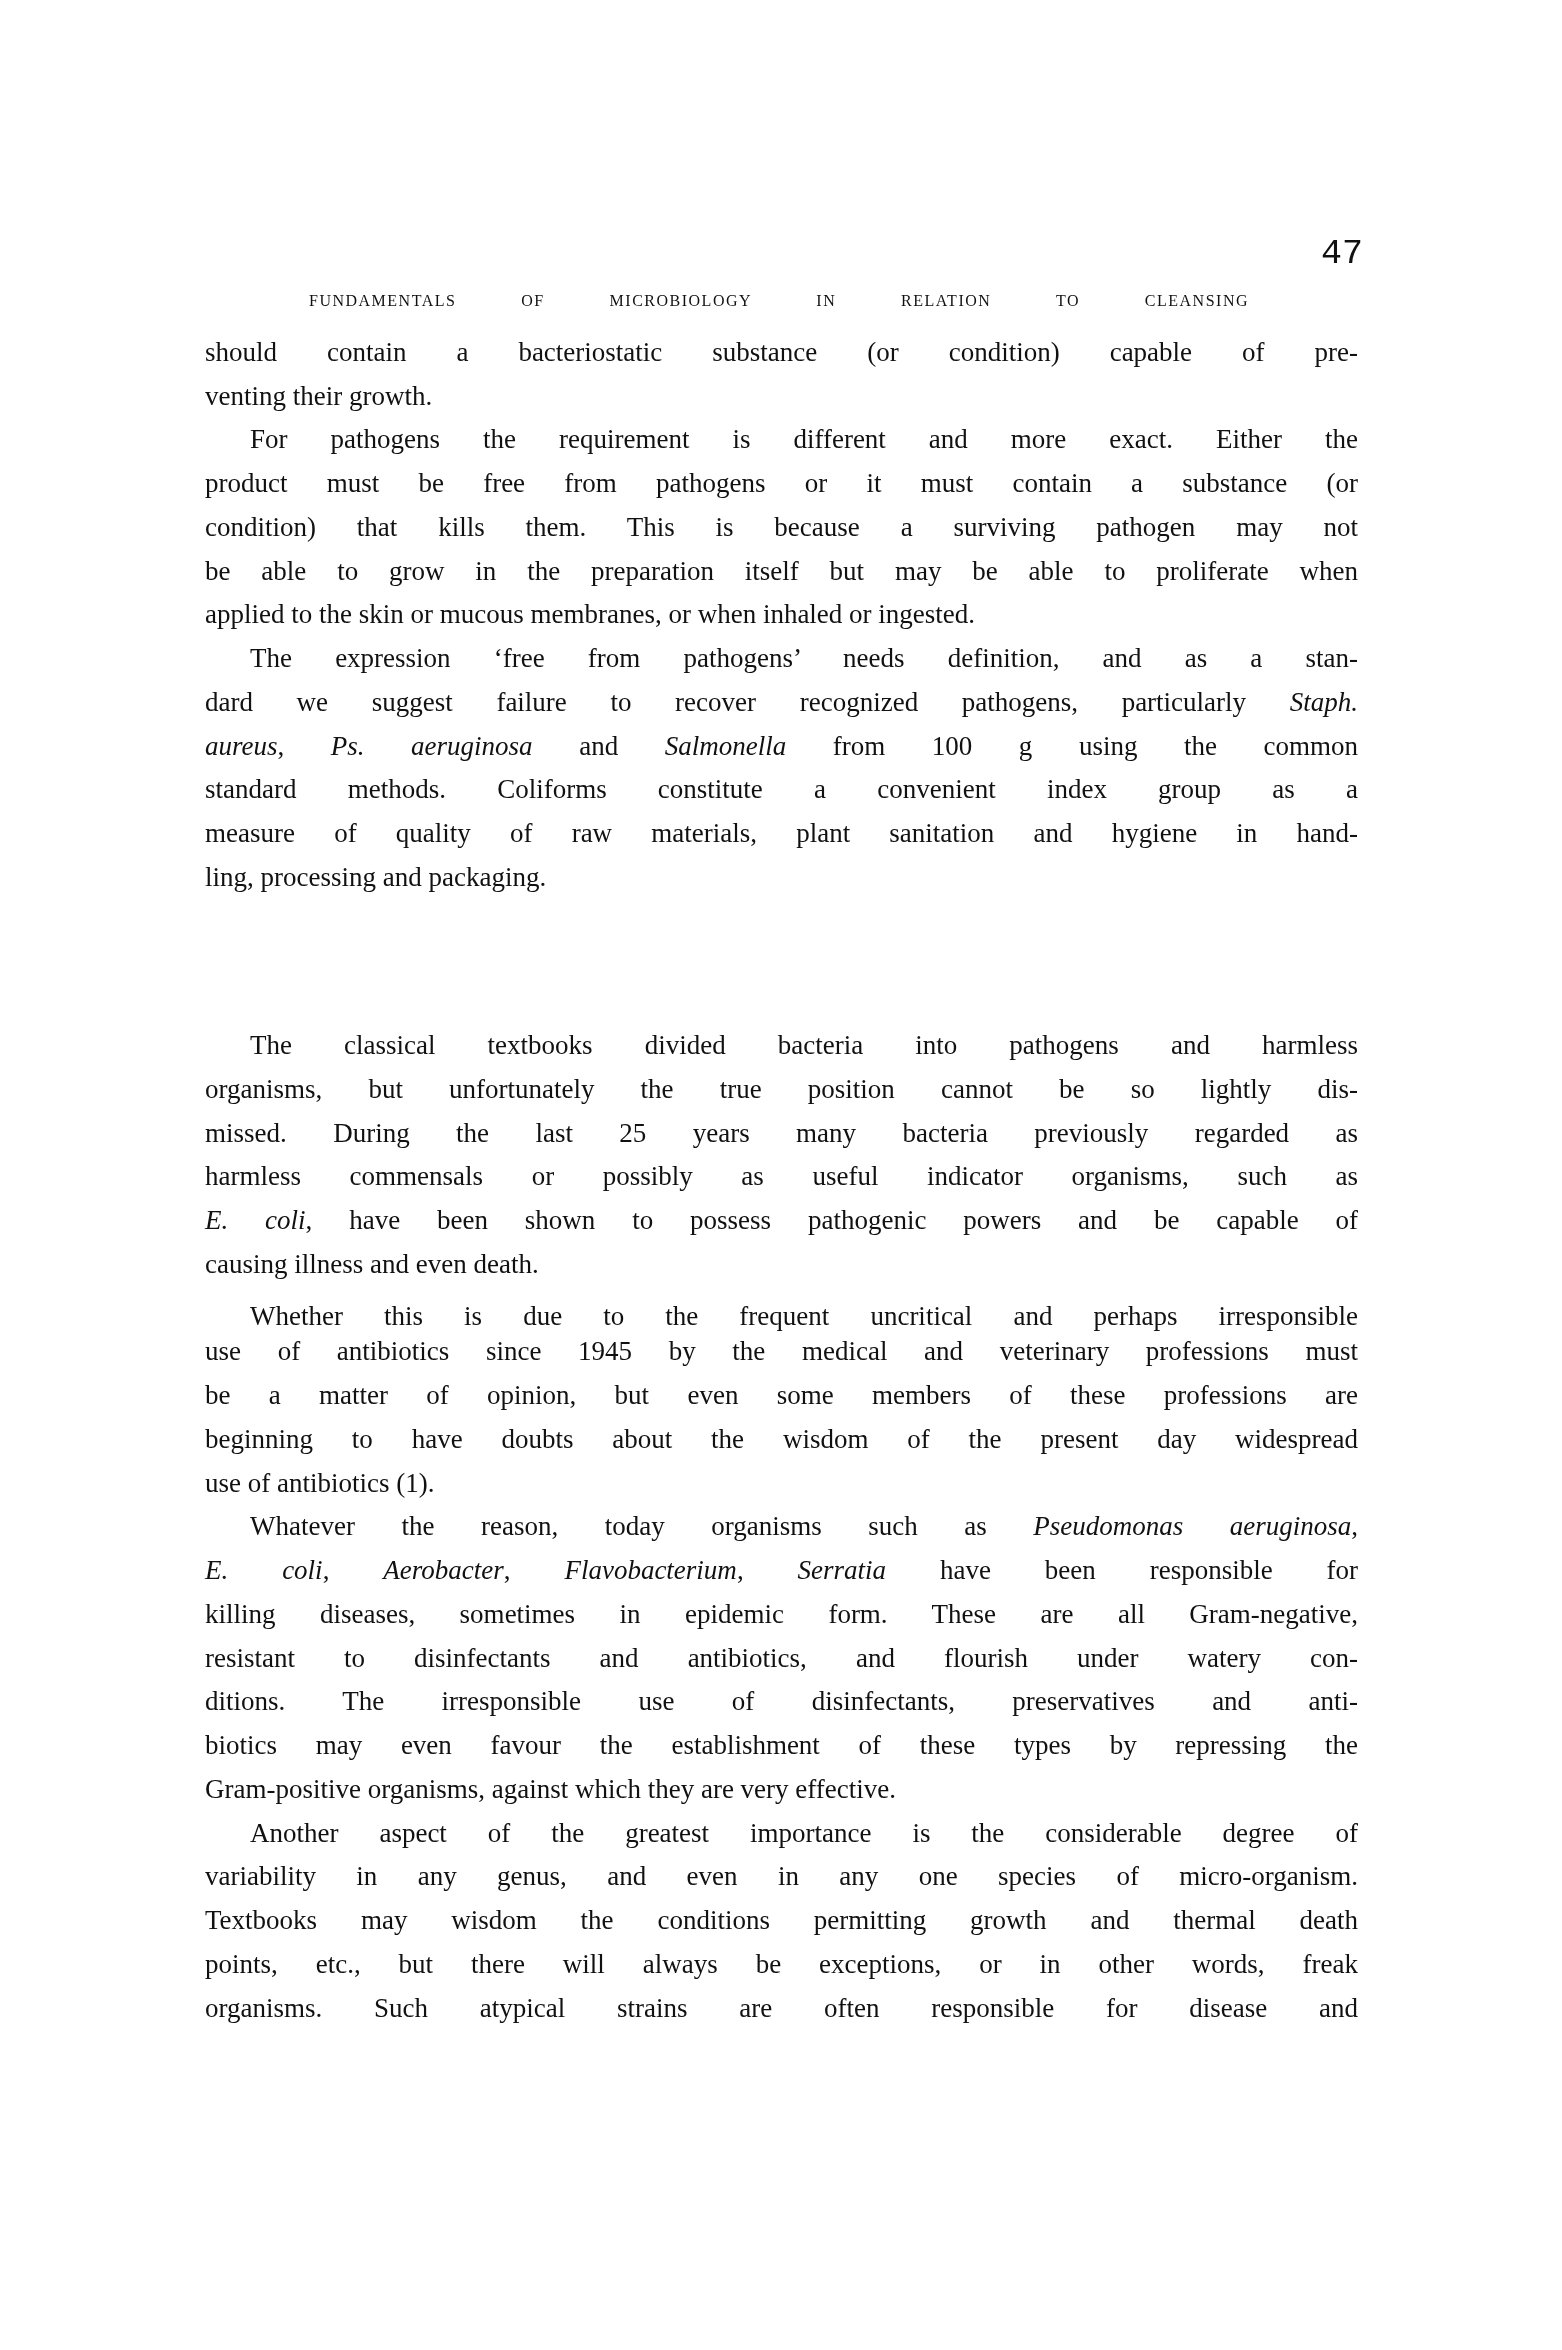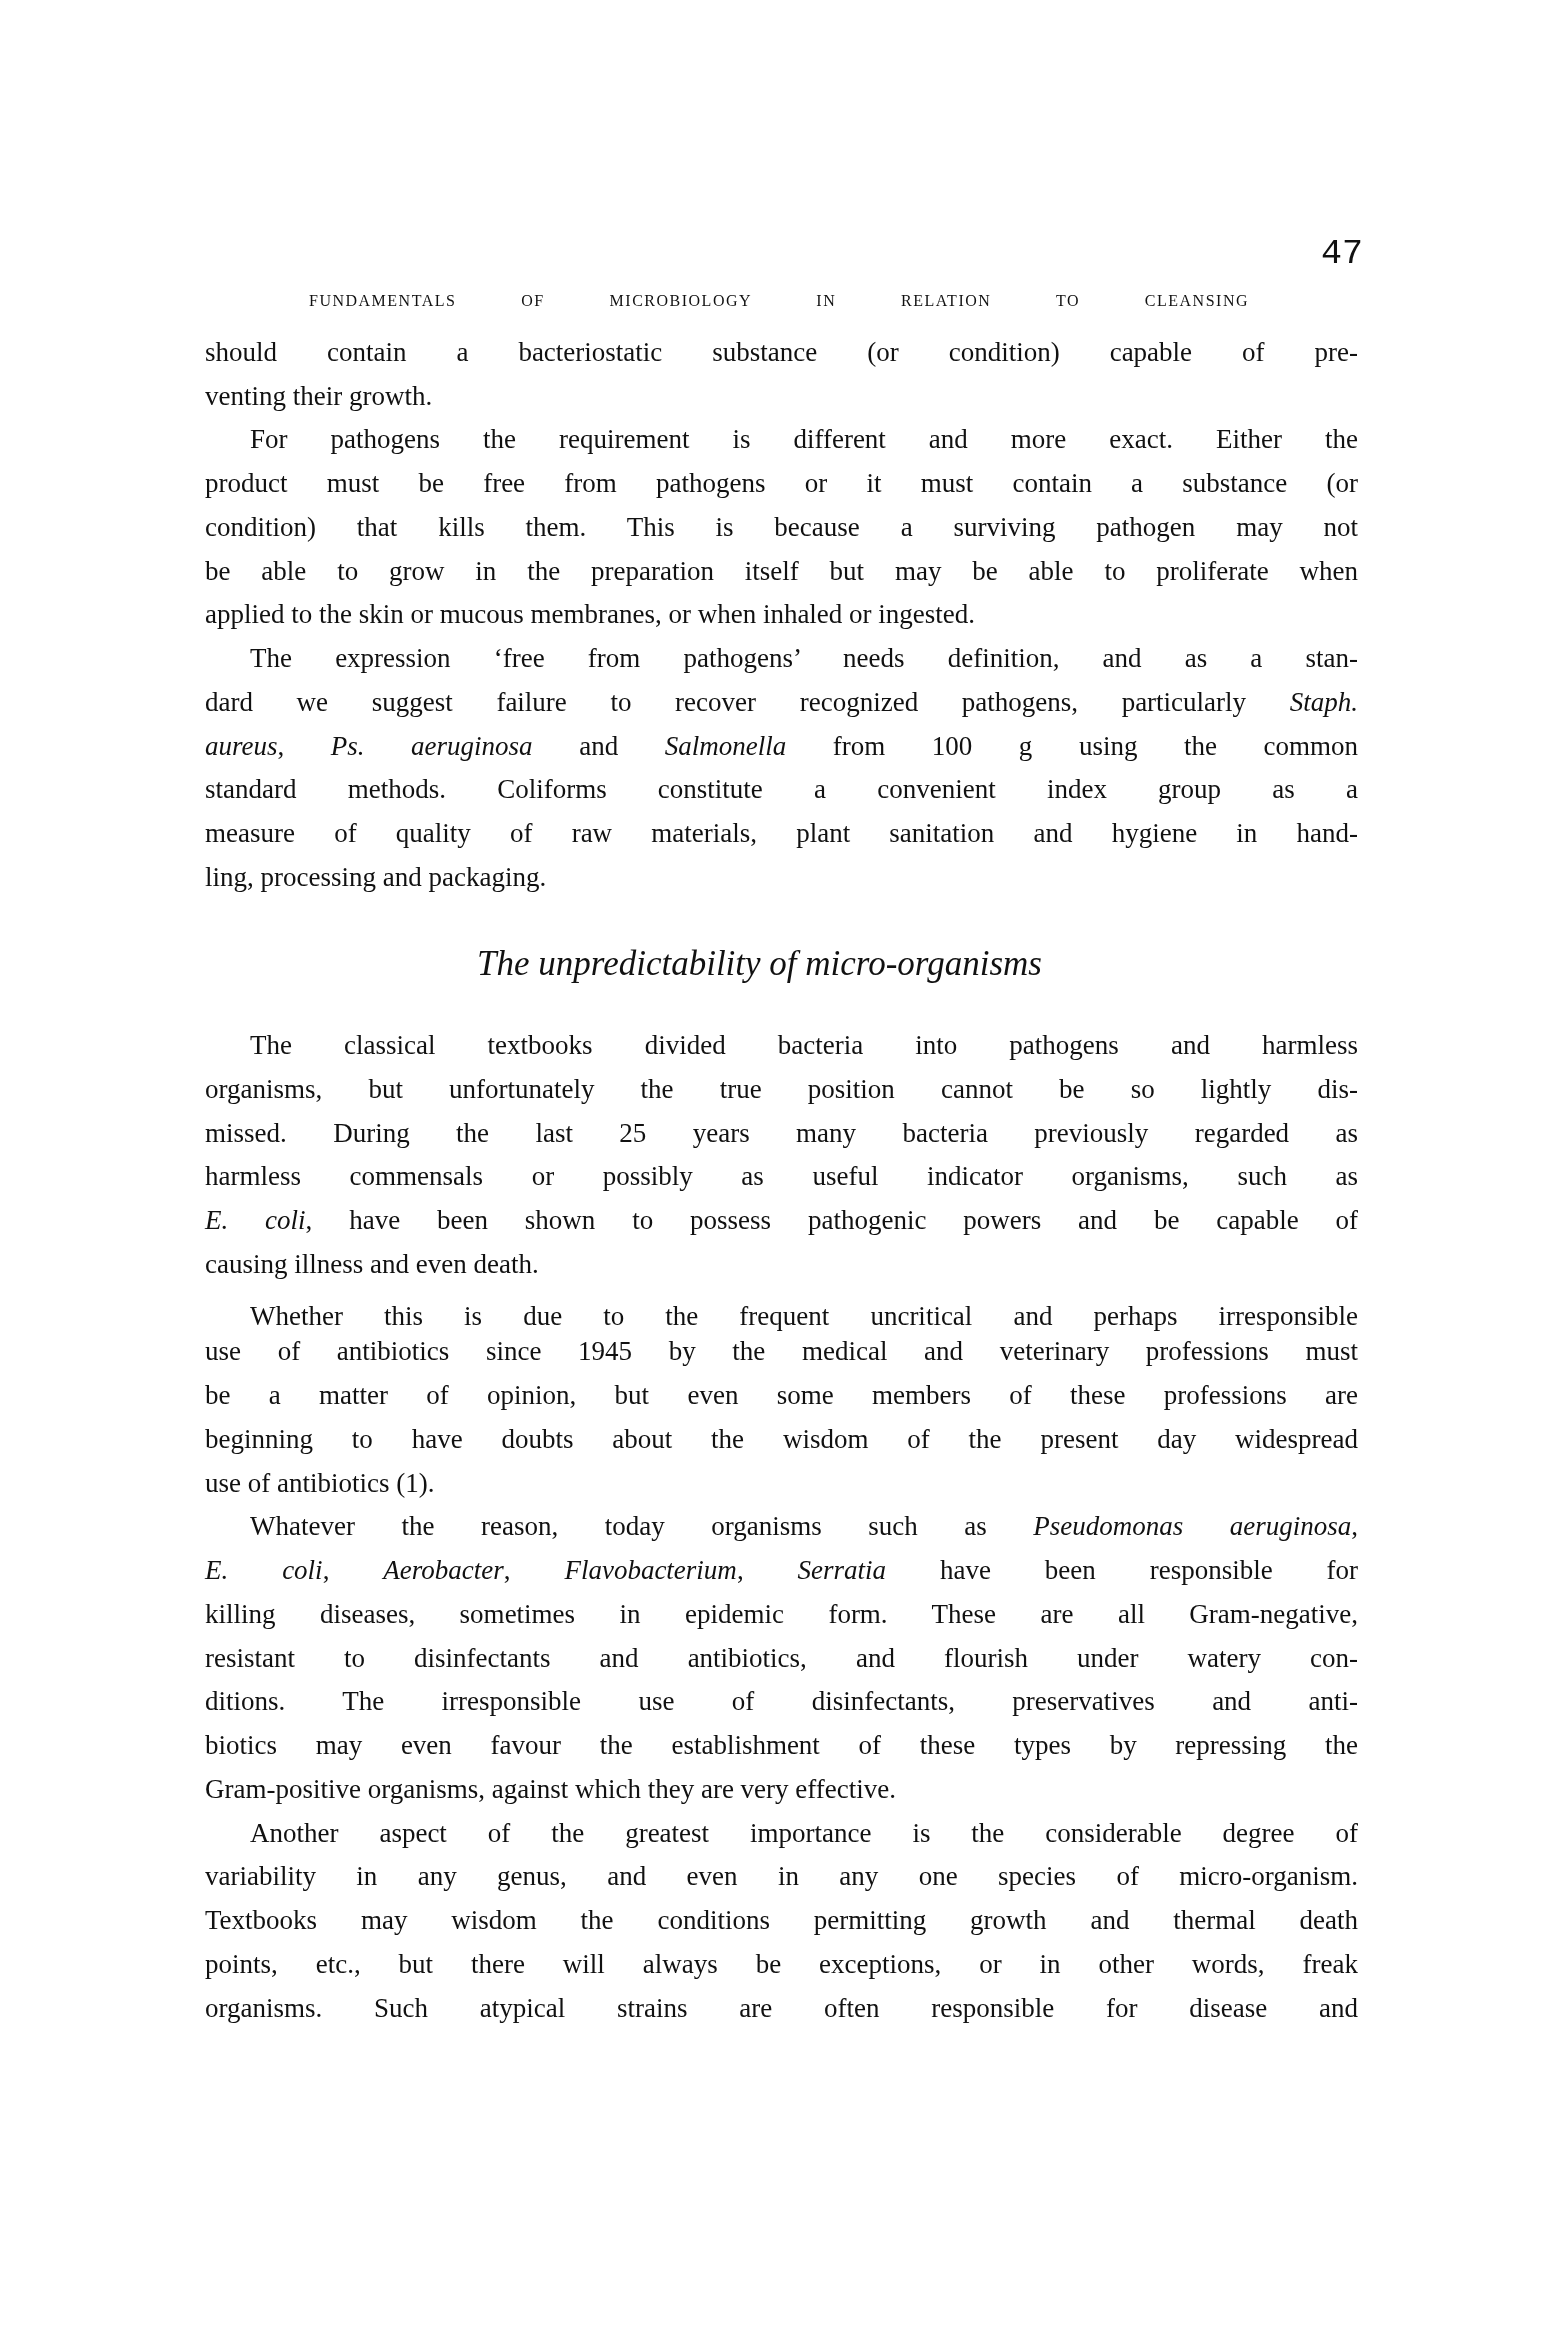--- a/index.html
+++ b/index.html
@@ -54,21 +54,20 @@
       <div>
         <div class="line indent" style="top: 636px;"><span>The expression ‘free from pathogens’ needs definition, and as a stan-</span></div>
         <div class="line" style="top: 680px;"><span>dard we suggest failure to recover recognized pathogens, particularly </span><i>Staph.</i></div>
         <div class="line" style="top: 724px;"><i>aureus</i><span>, </span><i>Ps. aeruginosa</i><span> and </span><i>Salmonella</i><span> from 100 g using the common</span></div>
         <div class="line" style="top: 767px;"><span>standard methods. Coliforms constitute a convenient index group as a</span></div>
         <div class="line" style="top: 811px;"><span>measure of quality of raw materials, plant sanitation and hygiene in hand-</span></div>
         <div class="line last" style="top: 855px;"><span>ling, processing and packaging.</span></div>
       </div>
     </div>
 
-  <div class="section-heading">The unpredictability of micro-organisms</div>
 
   <div id="block-after">
       <div>
         <div class="line indent" style="top: 1023px;"><span>The classical textbooks divided bacteria into pathogens and harmless</span></div>
         <div class="line" style="top: 1067px;"><span>organisms, but unfortunately the true position cannot be so lightly dis-</span></div>
         <div class="line" style="top: 1111px;"><span>missed. During the last 25 years many bacteria previously regarded as</span></div>
         <div class="line" style="top: 1154px;"><span>harmless commensals or possibly as useful indicator organisms, such as</span></div>
         <div class="line" style="top: 1198px;"><i>E. coli</i><span>, have been shown to possess pathogenic powers and be capable of</span></div>
         <div class="line last" style="top: 1242px;"><span>causing illness and even death.</span></div>
       </div>

